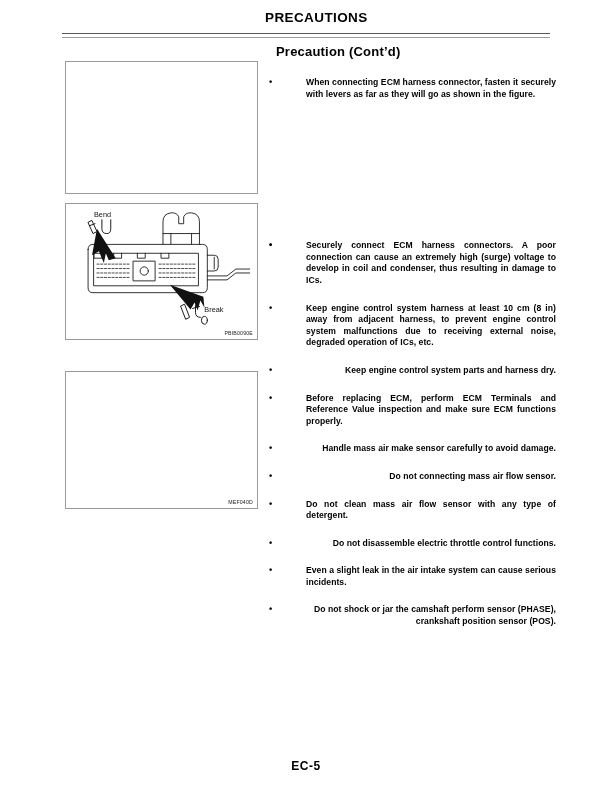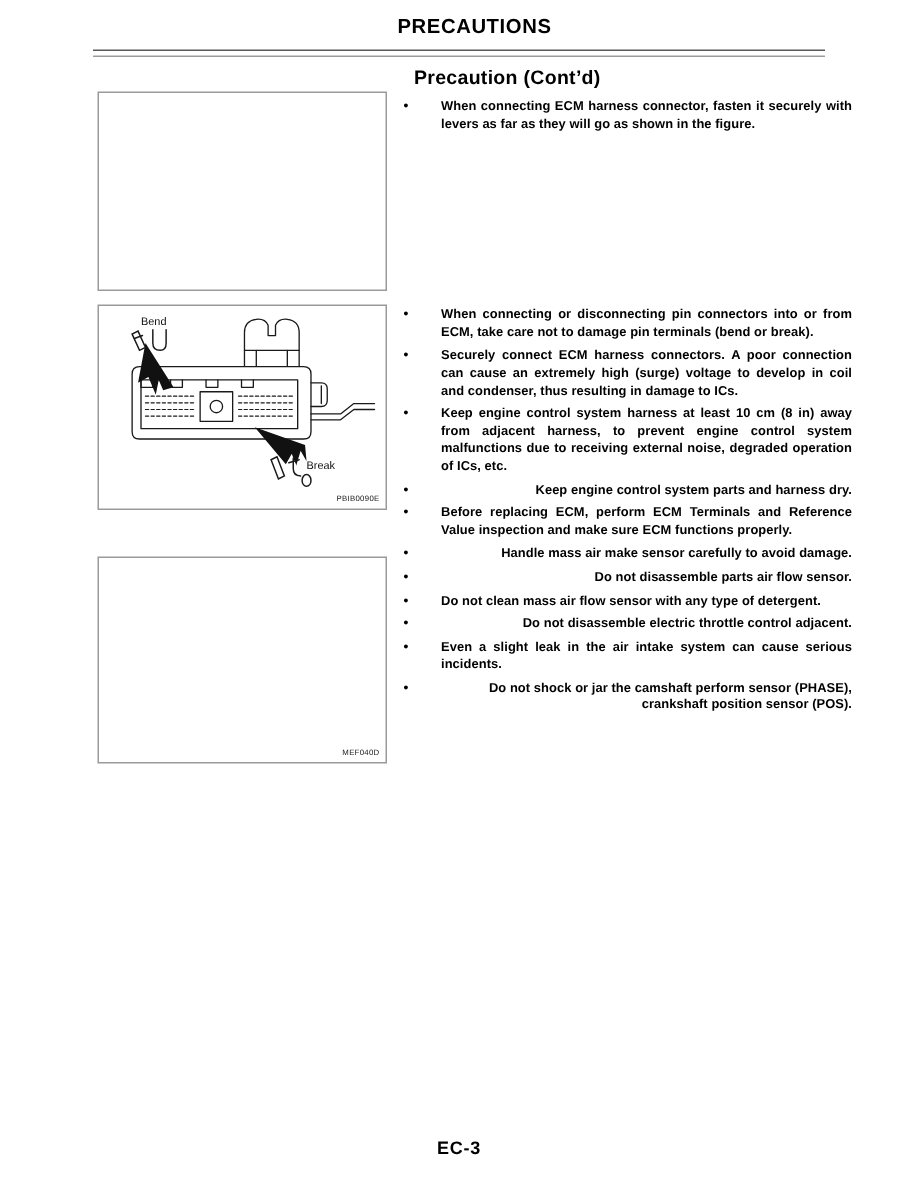--- a/index.html
+++ b/index.html
@@ -108,21 +108,21 @@
     font-size: 9.2px;
     line-height: 11.6px;
     font-weight: bold;
   }
   .bullet-para {
     font-size: 8.6px;
     line-height: 11.6px;
     font-weight: bold;
     text-align: justify;
     letter-spacing: 0.05px;
-    margin: 4px;
+    margin: 16px;
   }
   .bullet-para.nojust { text-align: right; }
   .gap-md { height: 108px; }
 
   
   #page-footer {
     position: absolute;
     left: 0;
     top: 756px;
     width: 612px;
@@ -214,21 +214,20 @@
       <p class="bullet-para">When connecting ECM harness connector, fasten it securely with levers as far as they will go as shown in the figure.</p>
     </div>
   </div>
 
   <div class="gap-md"></div>
 
   <div>
 
     <div class="bullet-row">
       <span class="bullet-mark">•</span>
-      <p class="bullet-para">When connecting or disconnecting pin connectors into or from ECM, take care not to damage pin terminals (bend or break).</p>
     </div>
 
     <div class="bullet-row">
       <span class="bullet-mark">•</span>
       <p class="bullet-para">Securely connect ECM harness connectors. A poor connection can cause an extremely high (surge) voltage to develop in coil and condenser, thus resulting in damage to ICs.</p>
     </div>
 
     <div class="bullet-row">
       <span class="bullet-mark">•</span>
       <p class="bullet-para">Keep engine control system harness at least 10 cm (8 in) away from adjacent harness, to prevent engine control system malfunctions due to receiving external noise, degraded operation of ICs, etc.</p>
@@ -244,41 +243,41 @@
       <p class="bullet-para">Before replacing ECM, perform ECM Terminals and Reference Value inspection and make sure ECM functions properly.</p>
     </div>
 
     <div class="bullet-row">
       <span class="bullet-mark">•</span>
       <p class="bullet-para nojust">Handle mass air make sensor carefully to avoid damage.</p>
     </div>
 
     <div class="bullet-row">
       <span class="bullet-mark">•</span>
-      <p class="bullet-para nojust">Do not disassemble parts air flow sensor.</p>
+      <p class="bullet-para nojust">Do not connecting mass air flow sensor.</p>
     </div>
 
     <div class="bullet-row">
       <span class="bullet-mark">•</span>
       <p class="bullet-para">Do not clean mass air flow sensor with any type of detergent.</p>
     </div>
 
     <div class="bullet-row">
       <span class="bullet-mark">•</span>
-      <p class="bullet-para nojust">Do not disassemble electric throttle control adjacent.</p>
+      <p class="bullet-para nojust">Do not disassemble electric throttle control functions.</p>
     </div>
 
     <div class="bullet-row">
       <span class="bullet-mark">•</span>
       <p class="bullet-para">Even a slight leak in the air intake system can cause serious incidents.</p>
     </div>
 
     <div class="bullet-row">
       <span class="bullet-mark">•</span>
       <p class="bullet-para nojust">Do not shock or jar the camshaft perform sensor (PHASE), crankshaft position sensor (POS).</p>
     </div>
 
   </div>
 </div>
 
 <div id="page-footer">
-  <span id="footer-page-number">EC-3</span>
+  <span id="footer-page-number">EC-5</span>
 </div>
 
 </body></html>

